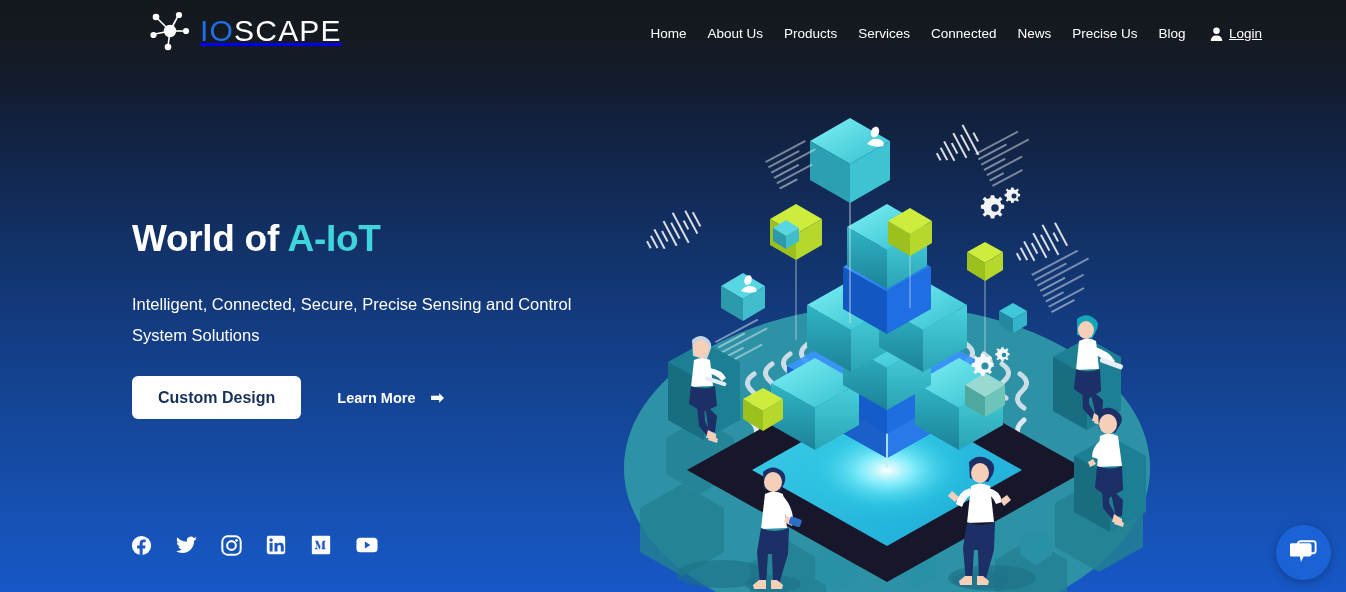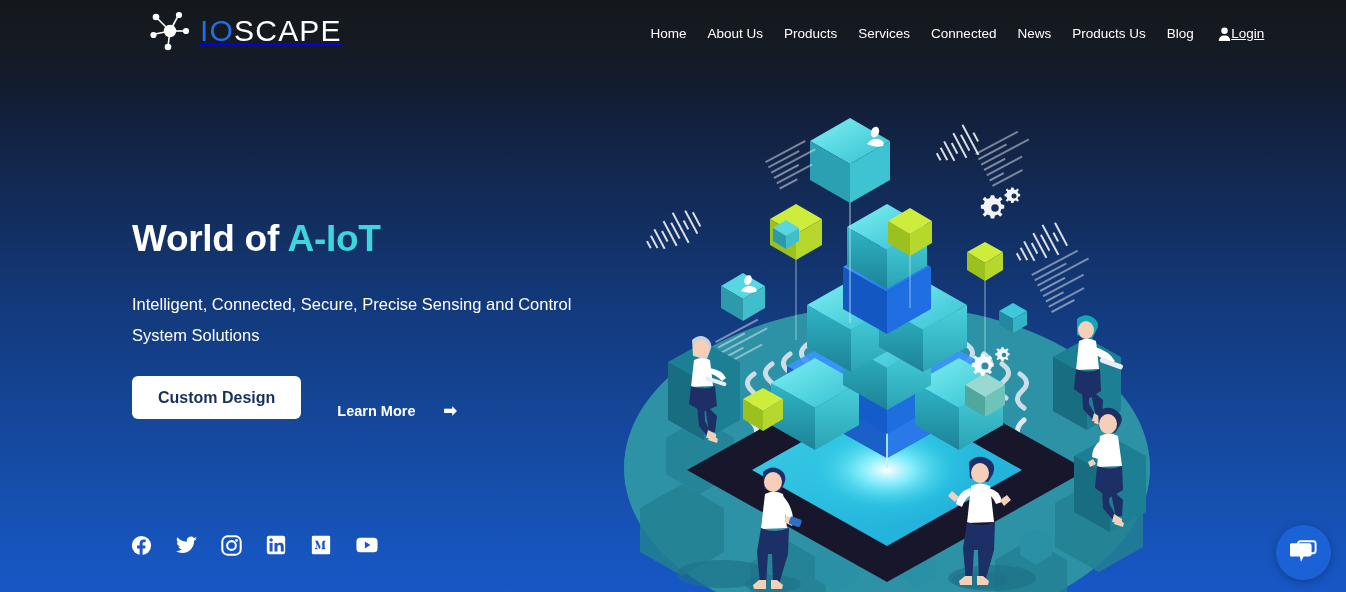--- a/index.html
+++ b/index.html
@@ -62,21 +62,21 @@
     color:#ffffff;
     font-size:13.5px;
     padding:0 10.5px;
     white-space:nowrap;
     cursor:pointer;
     line-height:67px;
     text-decoration:none;
     display:block;
   }
   #nav-login {
-    display:flex; align-items:center; 
+    display:flex; align-items:center; gap:6px;
     padding:0 10px 0 14px;
     color:#fff; font-size:13.5px; cursor:pointer;
   }
   #nav-login .user-ico { width:13px; height:14px; display:block; }
 
   
   #hero-copy {
     position:absolute; left:132px; top:218px;
     width:470px; z-index:30;
   }
@@ -101,21 +101,21 @@
     font-size:16px; font-weight:600;
     border:none; border-radius:6px;
     padding:0 26px; height:43px;
     min-width:158px;
     cursor:pointer;
     font-family:"Liberation Sans", sans-serif;
   }
   #btn-learn {
     margin-left:36px;
     color:#ffffff; font-size:14.5px; font-weight:bold;
-    display:flex; align-items:flex-end; gap:28px;
+    display:flex; align-items:center; gap:15px;
     cursor:pointer; background:none; border:none;
     font-family:"Liberation Sans", sans-serif;
     height:43px;
   }
   #btn-learn .arrow { font-size:16px; line-height:1; display:block; }
 
   
   #socials {
     position:absolute; left:131px; top:532px;
     display:flex; align-items:center; gap:0; z-index:30;
@@ -556,21 +556,21 @@
       </div>
     </a>
 
     <nav id="nav">
       <a class="nav-item" href="#">Home</a>
       <a class="nav-item" href="#">About Us</a>
       <a class="nav-item" href="#">Products</a>
       <a class="nav-item" href="#">Services</a>
       <a class="nav-item" href="#">Connected</a>
       <a class="nav-item" href="#">News</a>
-      <a class="nav-item" href="#">Products Us</a>
+      <a class="nav-item" href="#">Precise Us</a>
       <a class="nav-item" href="#">Blog</a>
       <a id="nav-login" href="#">
         <svg class="user-ico" viewBox="0 0 14 15">
           <circle cx="7" cy="4" r="3.5" fill="#ffffff"></circle>
           <path d="M0.8 15 q0 -6 6.2 -6 q6.2 0 6.2 6 z" fill="#ffffff"></path>
         </svg>
         <span>Login</span>
       </a>
     </nav>
   </div>

